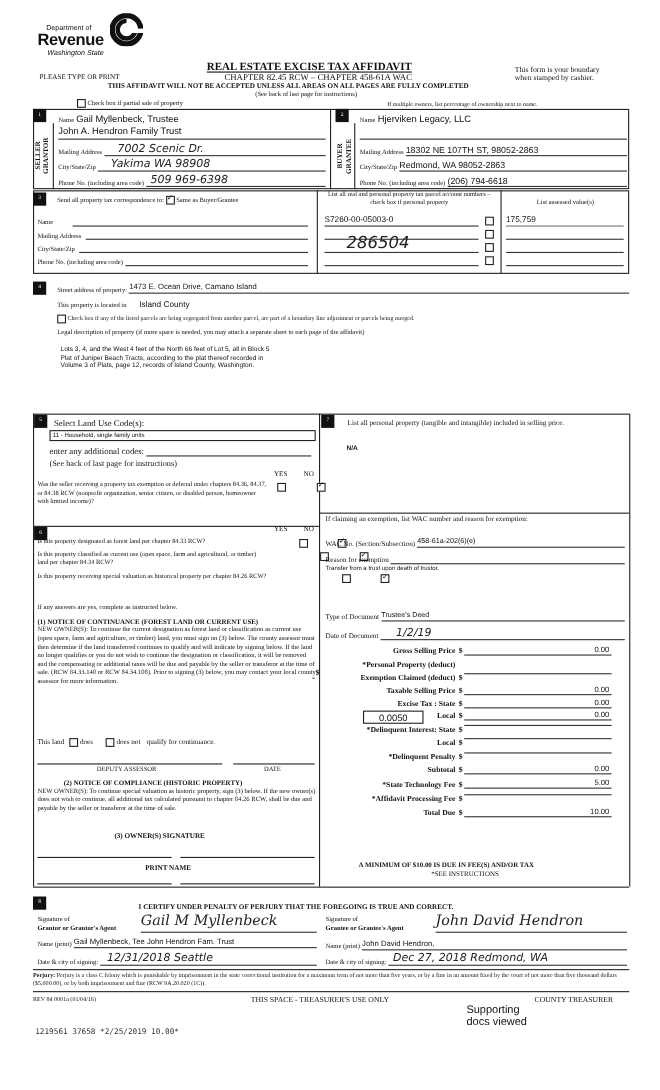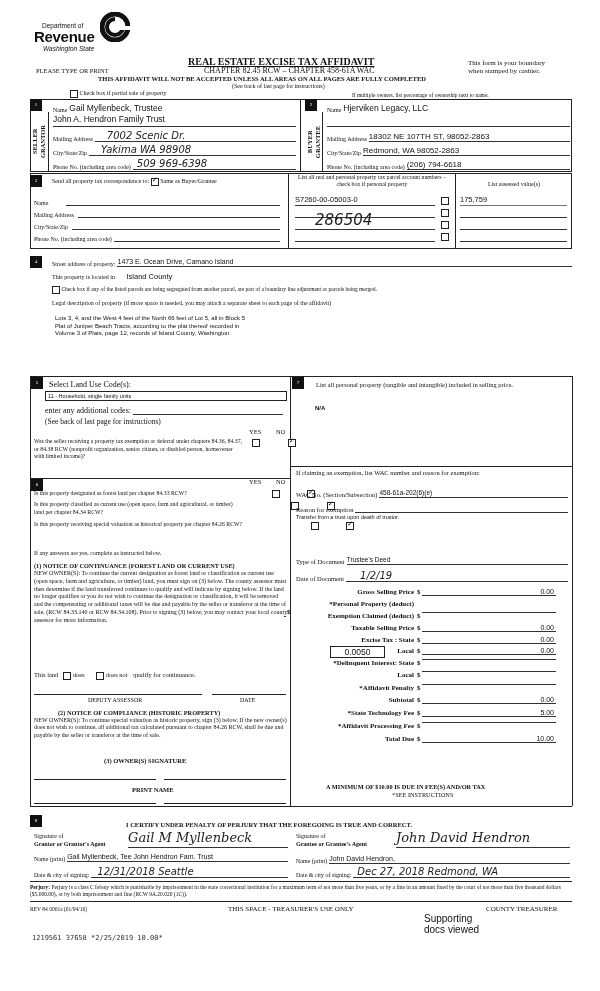--- a/index.html
+++ b/index.html
@@ -301,21 +301,21 @@
     <span class="flbl">*Delinquent Interest: State</span>
     <span class="b" style="margin:0 1px 0 3px;font-size:7px;">$</span>
     <span class="fline"></span>
   </div>
 <div class="fin-row" style="top:671px;">
     <span class="flbl">Local</span>
     <span class="b" style="margin:0 1px 0 3px;font-size:7px;">$</span>
     <span class="fline"></span>
   </div>
 <div class="fin-row" style="top:684px;">
-    <span class="flbl">*Affidavit Penalty</span>
+    <span class="flbl">*Delinquent Penalty</span>
     <span class="b" style="margin:0 1px 0 3px;font-size:7px;">$</span>
     <span class="fline"></span>
   </div>
 <div class="fin-row" style="top:696px;">
     <span class="flbl">Subtotal</span>
     <span class="b" style="margin:0 1px 0 3px;font-size:7px;">$</span>
     <span class="fline">0.00</span>
   </div>
 <div class="fin-row" style="top:709px;">
     <span class="flbl">*State Technology Fee</span>

